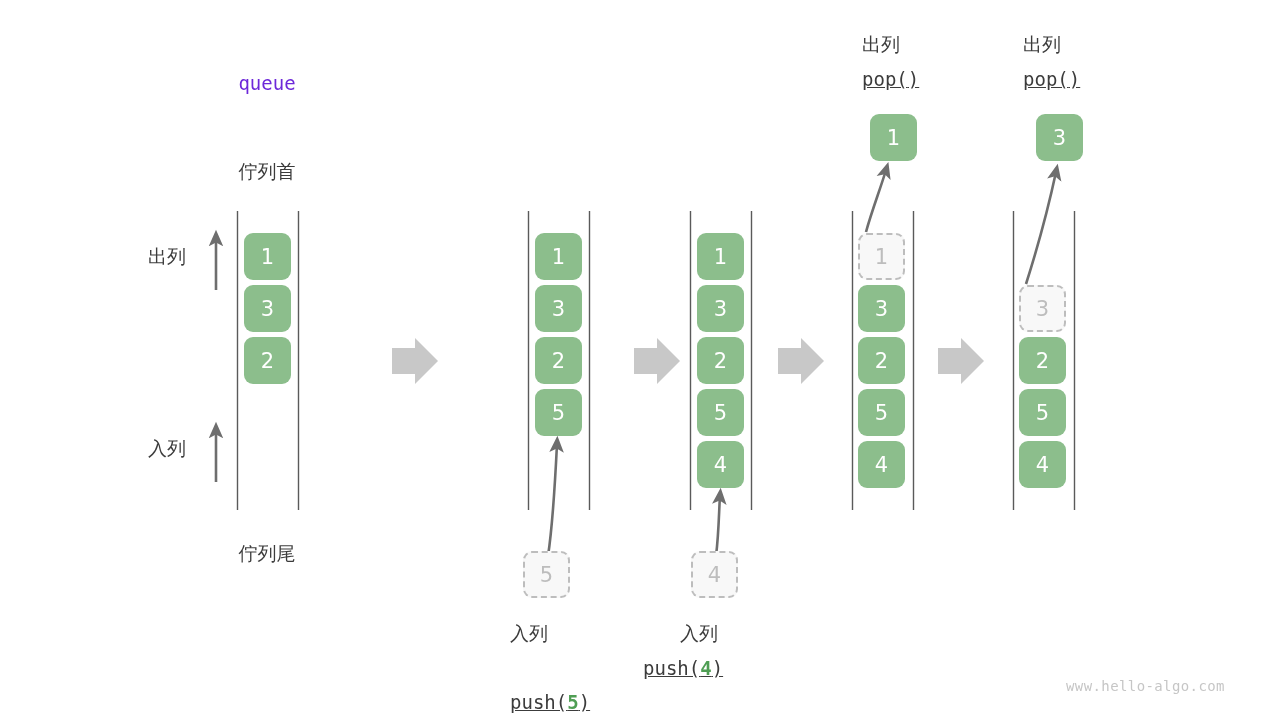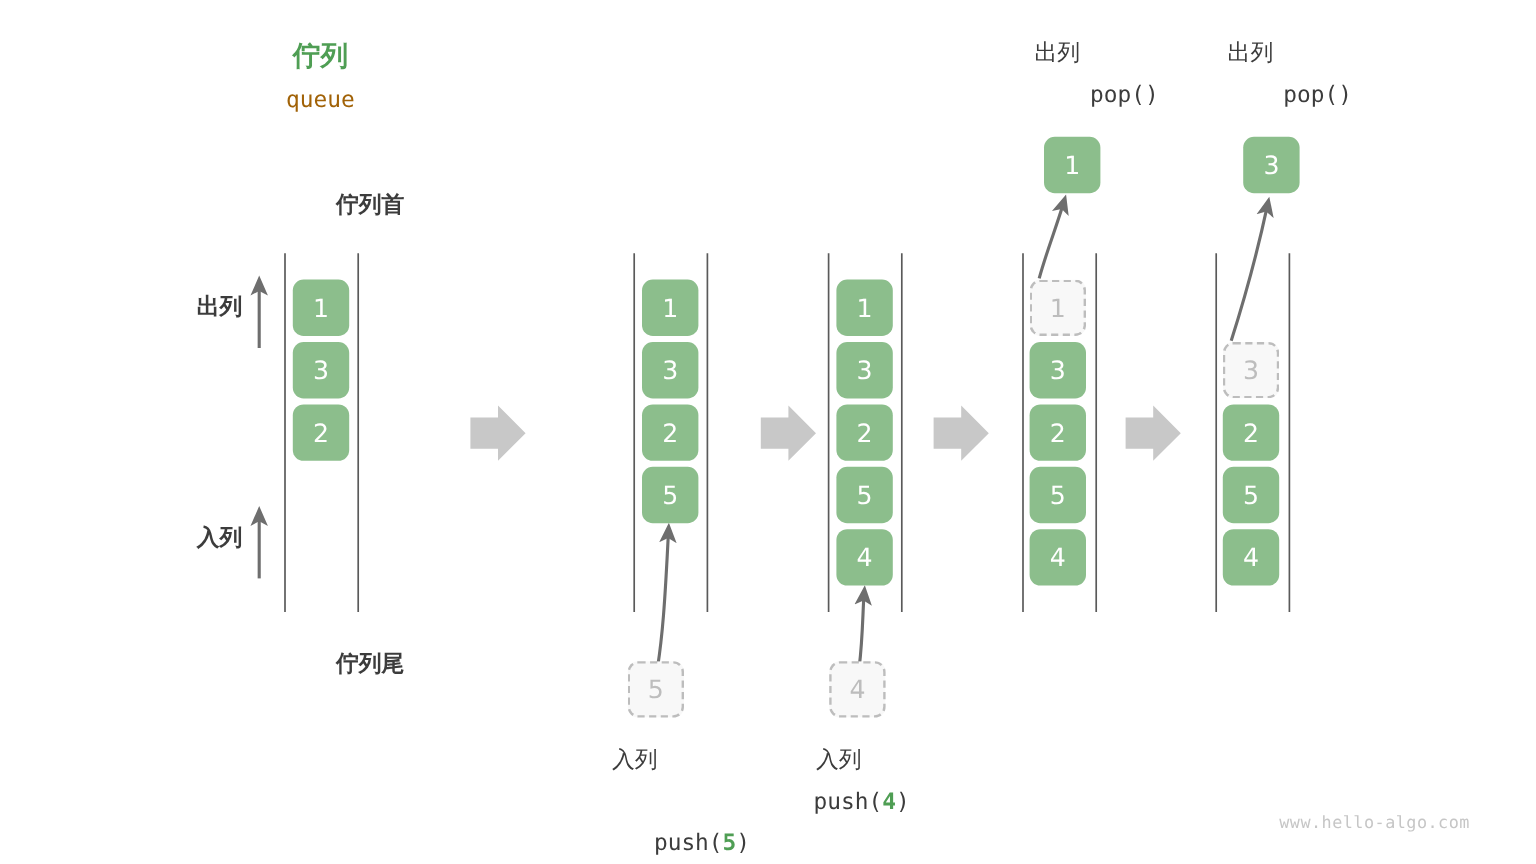--- a/index.html
+++ b/index.html
@@ -37,40 +37,41 @@
   }
   .title-cn {
     font-size: 23px;
     font-weight: bold;
     color: #4f9e54;
     text-align: center;
   }
   .title-en {
     font-size: 19px;
     font-weight: normal;
-    color: #a16207;
+    color: #6d28d9;
     text-align: center;
     font-family: "DejaVu Sans Mono", "Liberation Mono", monospace;
   }
   .side-label {
     font-size: 19px;
-    font-weight: bold;
-    color: #3c3c3c;
-    text-align: right;
+    font-weight: normal;
+    color: #3c3c3c;
+    text-align: center;
   }
   .op-cn {
     font-size: 19px;
     color: #3c3c3c;
     text-align: left;
   }
   .op-code {
     font-size: 19px;
     color: #3c3c3c;
-    text-align: center;
+    text-align: left;
     font-family: "DejaVu Sans Mono", "Liberation Mono", monospace;
+    text-decoration: underline;
   }
   .op-code .arg { color: #4f9e54; font-weight: bold; }
   .watermark {
     position: absolute;
     font-size: 14px;
     color: #c6c6c6;
     font-family: "DejaVu Sans Mono", "Liberation Mono", monospace;
     letter-spacing: 0.4px;
   }
 
@@ -135,21 +136,20 @@
     </g>
 
     <g stroke="#6e6e6e" stroke-width="2.6" fill="none" marker-end="url(#thinArrow)">
       <path d="M548,556 C552,530 554,505 557,444"></path>
       <path d="M716,556 C719,532 719,508 720,496"></path>
       <path d="M866,232 C872,210 880,190 886,170"></path>
       <path d="M1026,284 C1040,240 1050,200 1056,172"></path>
     </g>
   </svg>
 
-  <div class="lbl title-cn" style="left:197px; top:34px; width:140px;">佇列</div>
   <div class="lbl title-en" style="left:197px; top:72px; width:140px;">queue</div>
 
   <div class="lbl side-label" style="left:197px; top:160px; width:140px;">佇列首</div>
   <div class="lbl side-label" style="left:197px; top:542px; width:140px;">佇列尾</div>
 
   <div class="lbl side-label" style="left:132px; top:245px; width:70px;">出列</div>
   <div class="lbl side-label" style="left:132px; top:437px; width:70px;">入列</div>
 
   <div>
     <div class="cell filled" style="left:244px; top:233px;">1</div>

